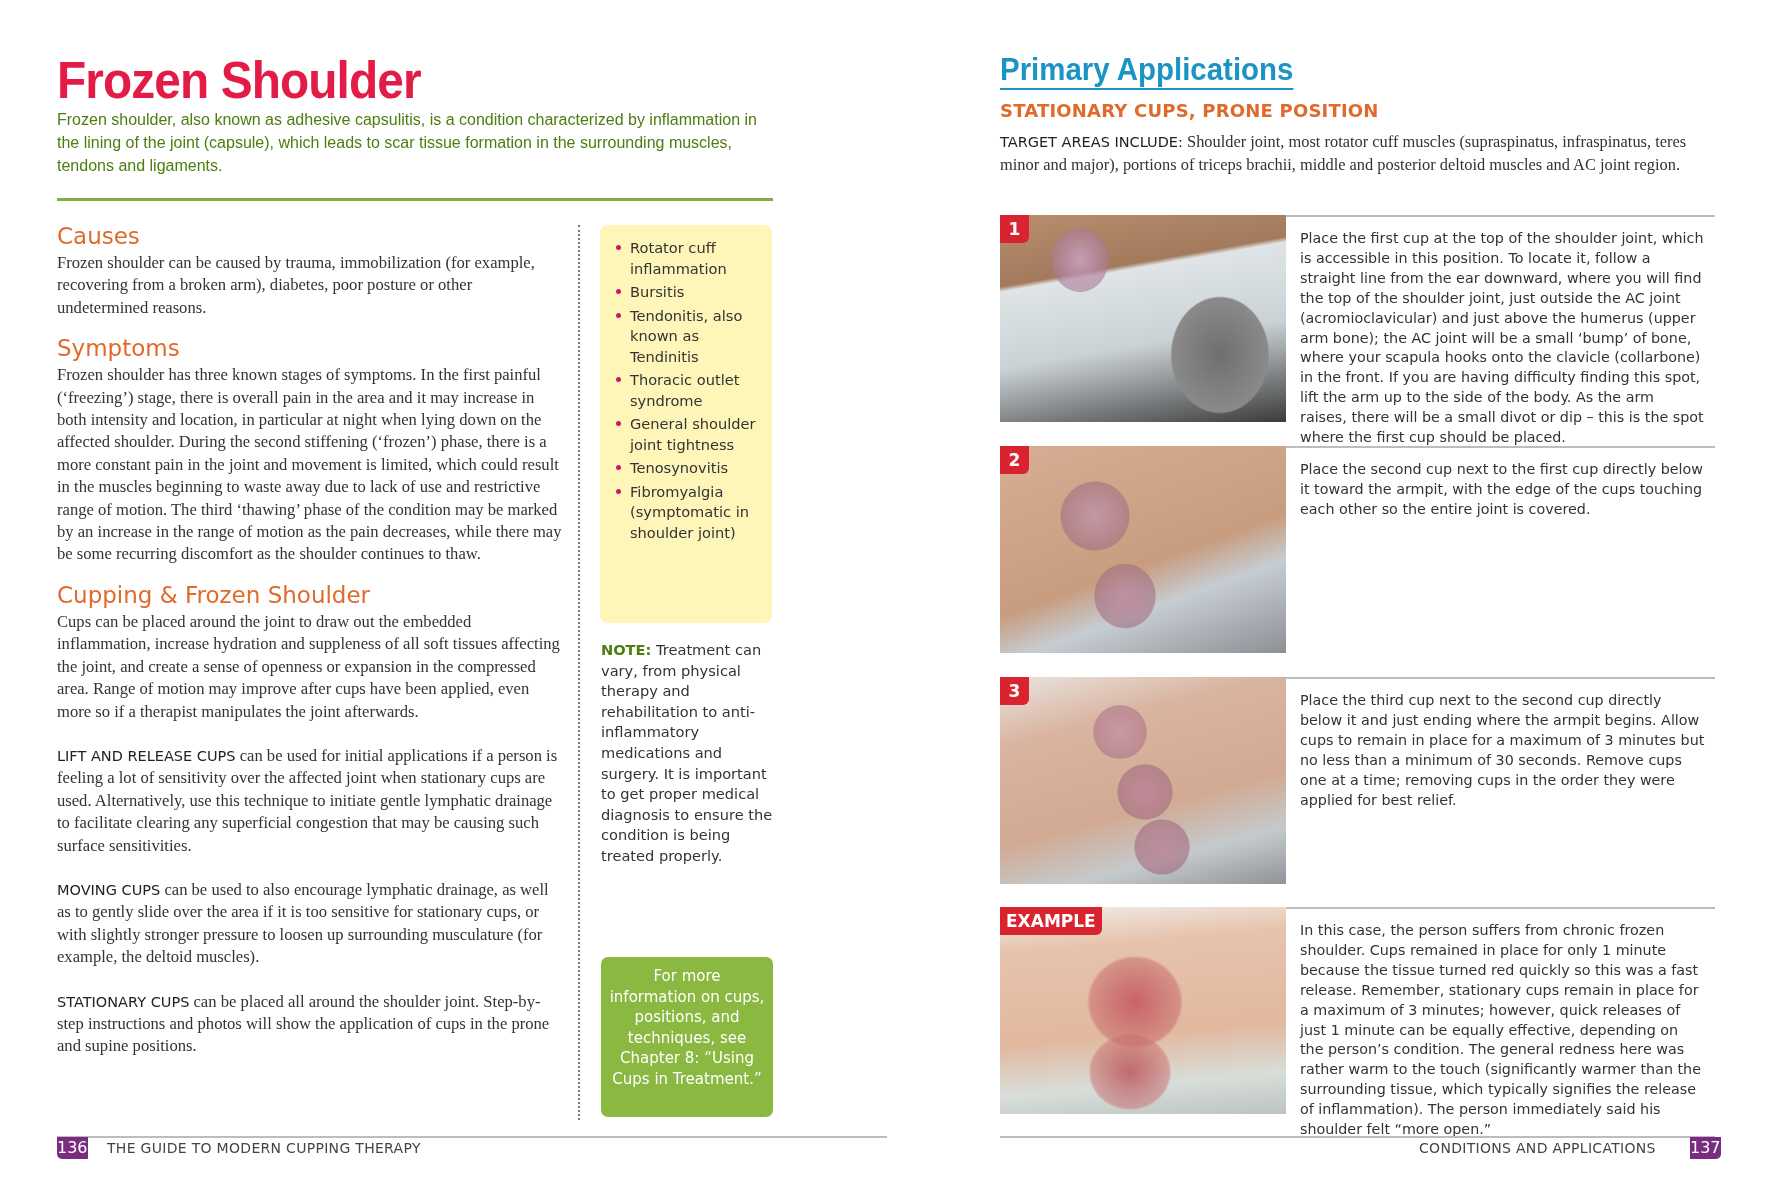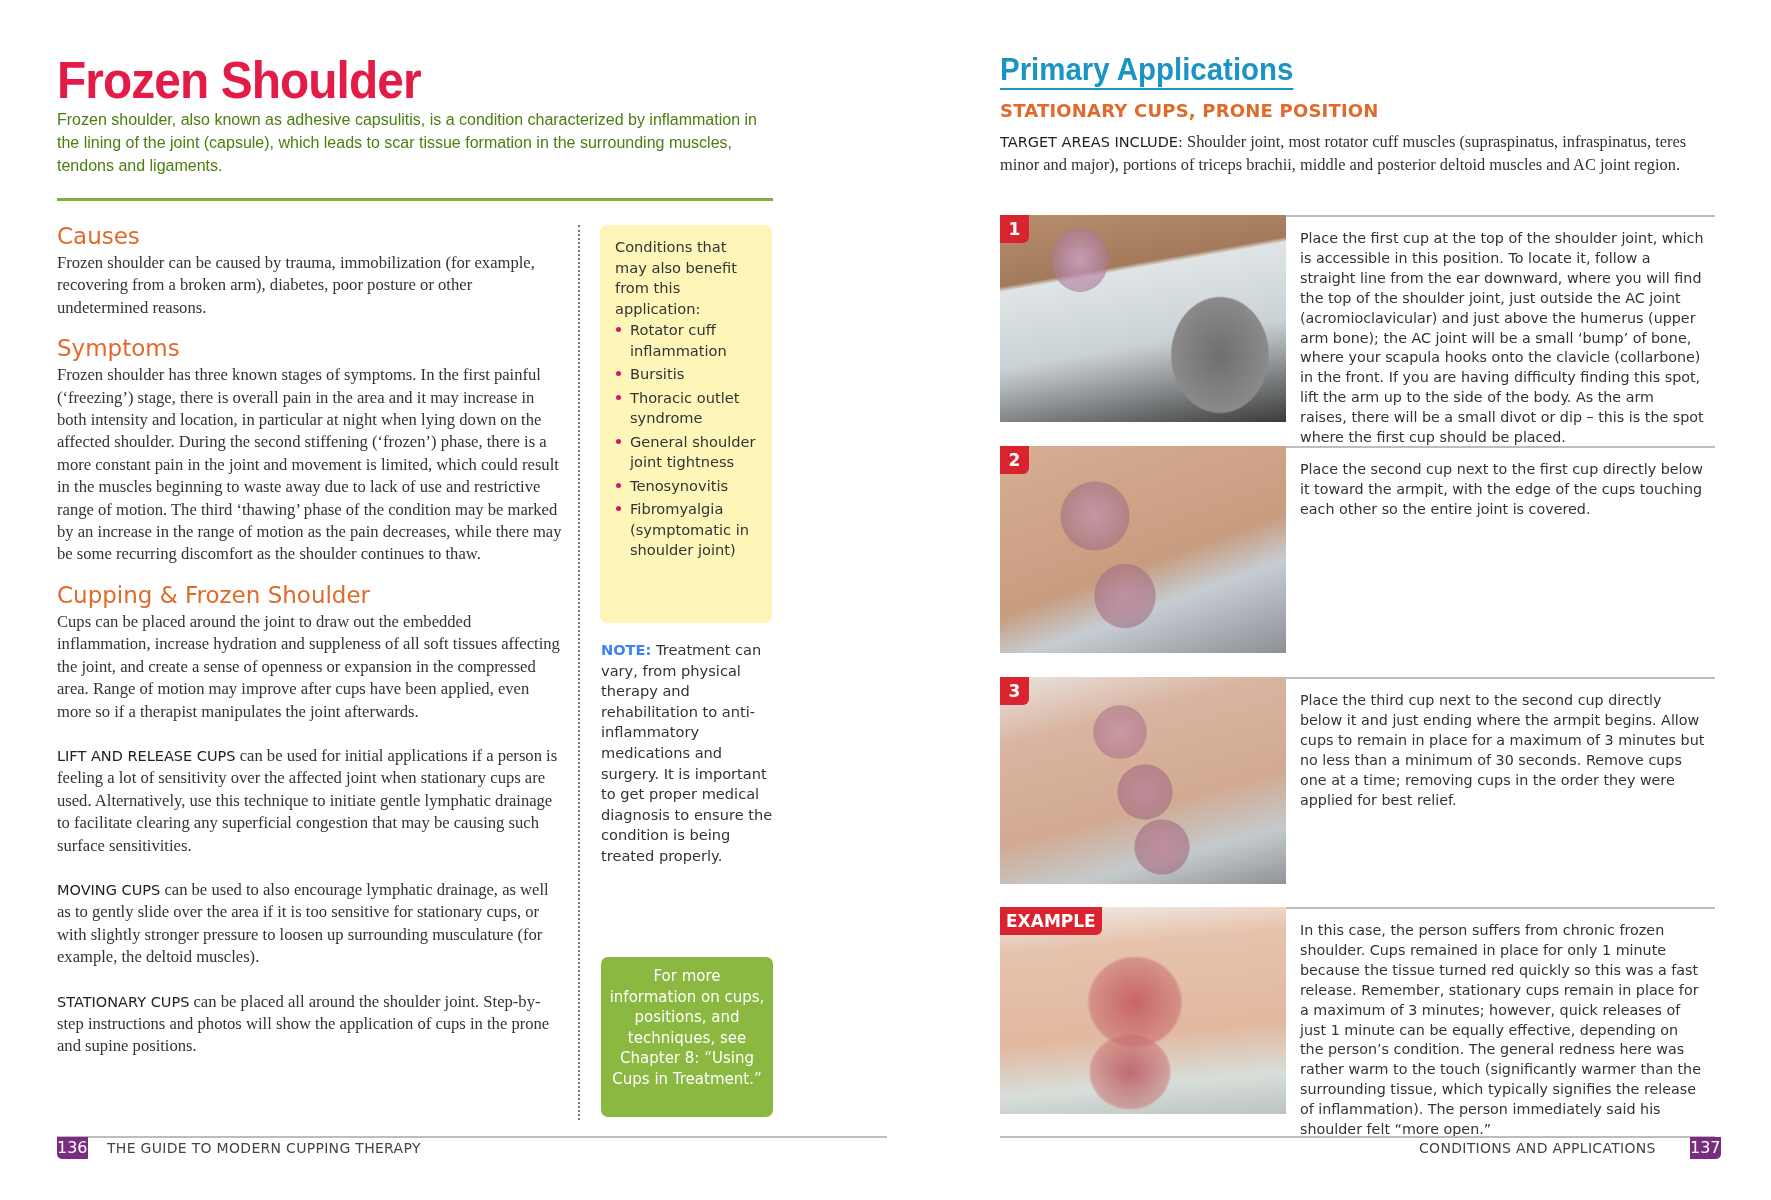--- a/index.html
+++ b/index.html
@@ -40,21 +40,21 @@
   .sidebar-yellow ul { list-style: none; margin-top: 1px; }
   .sidebar-yellow li { position: relative; padding-left: 15px; margin-bottom: 3px; }
   .sidebar-yellow li .bullet {
     position: absolute; left: 1px; top: 7px; width: 5px; height: 5px; border-radius: 50%; background: #d4146b;
   }
 
   .note {
     position: absolute; left: 601px; top: 640px; width: 172px;
     font-family: "DejaVu Sans", sans-serif; font-size: 14.6px; line-height: 20.6px; color: #333;
   }
-  .note b { font-weight: bold; color: #3b82f6; }
+  .note b { font-weight: bold; color: #4d7c0f; }
 
   .green-box {
     position: absolute; left: 601px; top: 957px; width: 172px; height: 160px;
     background: #8ab840; border-radius: 7px; color: #fff; text-align: center;
     font-family: "DejaVu Sans", sans-serif; font-size: 15px; line-height: 20.5px;
     padding: 9px 8px;
   }
 
   .footer-rule-left { position: absolute; left: 57px; top: 1136px; width: 830px; height: 2px; background: #bdbdbd; }
   .footer-rule-right { position: absolute; left: 1000px; top: 1136px; width: 715px; height: 2px; background: #bdbdbd; }
@@ -149,24 +149,24 @@
       <span class="caps">MOVING CUPS</span><span> can be used to also encourage lymphatic drainage, as well as to gently slide over the area if it is too sensitive for stationary cups, or with slightly stronger pressure to loosen up surrounding musculature (for example, the deltoid muscles).</span>
     </p>
     <p class="body-serif para">
       <span class="caps">STATIONARY CUPS</span><span> can be placed all around the shoulder joint. Step-by-step instructions and photos will show the application of cups in the prone and supine positions.</span>
     </p>
   </div>
 
   <div class="dotted-divider"></div>
 
   <aside class="sidebar-yellow">
-    <p>Conditions that may also benefit from this application:</p>
     <ul>
       <li><span class="bullet"></span><span>Rotator cuff inflammation</span></li>
       <li><span class="bullet"></span><span>Bursitis</span></li>
+      <li><span class="bullet"></span><span>Tendonitis, also known as Tendinitis</span></li>
       <li><span class="bullet"></span><span>Thoracic outlet syndrome</span></li>
       <li><span class="bullet"></span><span>General shoulder joint tightness</span></li>
       <li><span class="bullet"></span><span>Tenosynovitis</span></li>
       <li><span class="bullet"></span><span>Fibromyalgia (symptomatic in shoulder joint)</span></li>
     </ul>
   </aside>
 
   <p class="note">
     <b>NOTE:</b><span> Treatment can vary, from physical therapy and rehabilitation to anti-inflammatory medications and surgery. It is important to get proper medical diagnosis to ensure the condition is being treated properly.</span>
   </p>

